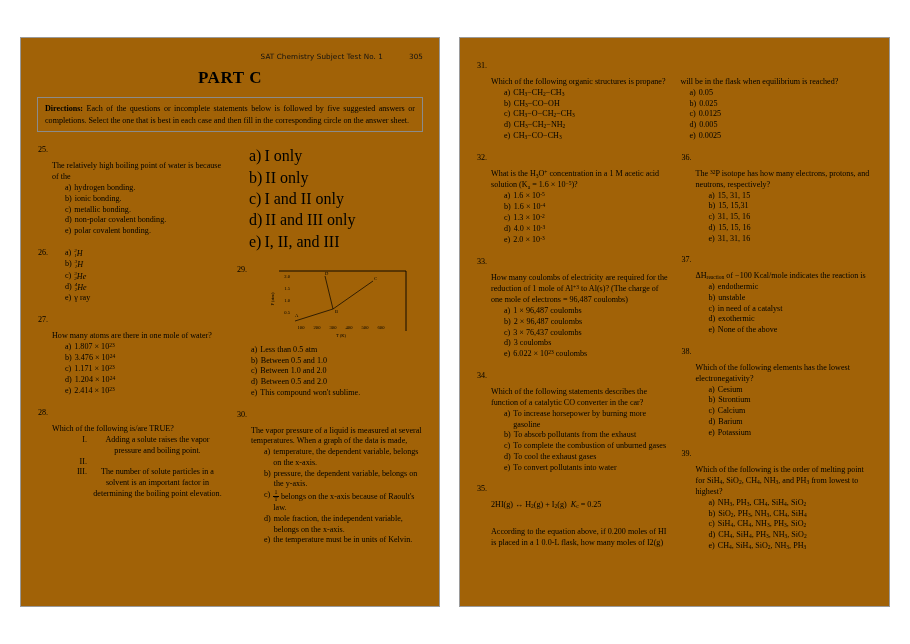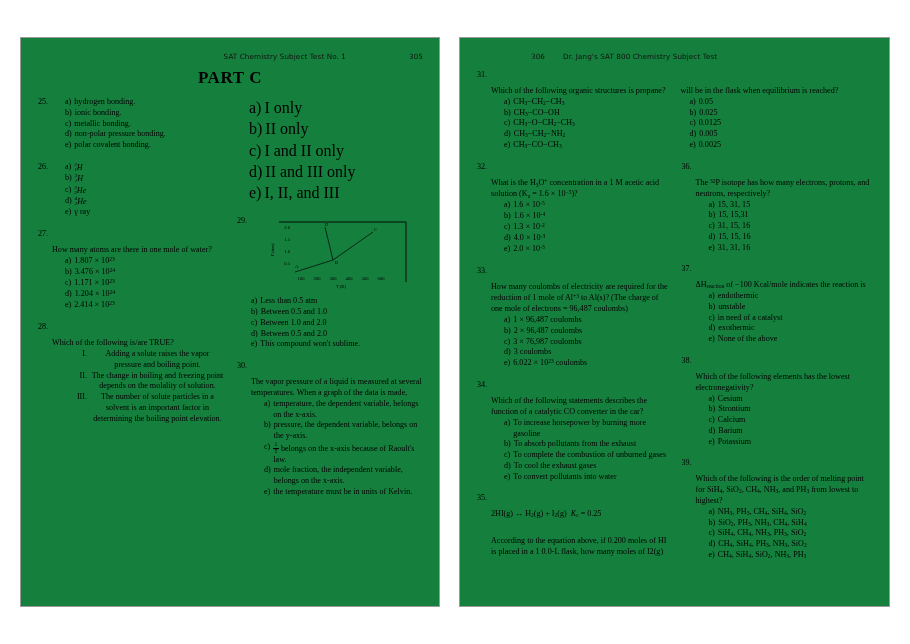--- a/index.html
+++ b/index.html
@@ -13,21 +13,21 @@
   .spread{
     position:relative;
     width:910px;height:644px;
     display:flex;
     gap:22px;
     padding:0;
     box-sizing:border-box;
   }
   .page{
     position:relative;
-    background:#15803d;
+    background:#a16207;
     border:1px solid #9a9a9a;
     box-sizing:border-box;
   }
   .page-left{
     position:absolute;
     left:20px;top:37px;
     width:420px;height:570px;
   }
   .page-right{
     position:absolute;
@@ -45,21 +45,21 @@
   .runhead{
     font-family:"DejaVu Sans", sans-serif;
     font-size:7.2px;
     letter-spacing:.1px;
     color:#111;
     display:flex;
     align-items:baseline;
   }
   .runhead.right-align{justify-content:flex-end;gap:26px;}
   .runhead.left-align{justify-content:flex-start;gap:18px;padding-left:18px;}
-  .runhead .folio{font-family:"DejaVu Sans", sans-serif;margin-left:37px;}
+  .runhead .folio{font-family:"DejaVu Sans", sans-serif;}
 
   .part-title{
     text-align:center;
     font-size:17px;
     font-weight:bold;
     letter-spacing:.6px;
     margin:7px 0 9px 0;
   }
 
   
@@ -170,44 +170,48 @@
   <div class="page page-left">
     <div class="page-inner">
 
       <div class="runhead right-align">
         <span>SAT Chemistry Subject Test No. 1</span>
         <span class="folio">305</span>
       </div>
 
       <div class="part-title">PART C</div>
 
+      <div class="directions">
+        <b>Directions:</b><span> Each of the questions or incomplete statements below is followed by five suggested answers or completions. Select the one that is best in each case and then fill in the corresponding circle on the answer sheet.</span>
+      </div>
 
       <div class="cols">
 
         <div class="col">
 
           <div class="q">
             <div class="qnum">25.</div>
             <div class="qbody">
+              <div class="stem">The relatively high boiling point of water is because of the</div>
               <ul class="choices">
                 <li>
                     <span class="ch-let">a)</span>
                     <span class="ch-txt">hydrogen bonding.</span>
                   </li>
                 <li>
                     <span class="ch-let">b)</span>
                     <span class="ch-txt">ionic bonding.</span>
                   </li>
                 <li>
                     <span class="ch-let">c)</span>
                     <span class="ch-txt">metallic bonding.</span>
                   </li>
                 <li>
                     <span class="ch-let">d)</span>
-                    <span class="ch-txt">non-polar pressure bonding.</span>
+                    <span class="ch-txt">non-polar covalent bonding.</span>
                   </li>
                 <li>
                     <span class="ch-let">e)</span>
                     <span class="ch-txt">polar covalent bonding.</span>
                   </li>
               </ul>
             </div>
           </div>
 
           <div class="q">
@@ -271,21 +275,20 @@
             <div class="qnum">28.</div>
             <div class="qbody">
               <div class="stem">Which of the following is/are TRUE?</div>
               <ul class="roman">
                 <li>
                     <span class="rn">I.</span>
                     <span class="rt">Adding a solute raises the vapor pressure and boiling point.</span>
                   </li>
                 <li>
                     <span class="rn">II.</span>
-                    <span class="rt">The change in boiling and freezing point depends on the molality of solution.</span>
                   </li>
                 <li>
                     <span class="rn">III.</span>
                     <span class="rt">The number of solute particles in a solvent is an important factor in determining the boiling point elevation.</span>
                   </li>
               </ul>
             </div>
           </div>
 
         </div>
@@ -408,24 +411,20 @@
           </div>
 
         </div>
       </div>
     </div>
   </div>
 
   <div class="page page-right">
     <div class="page-inner">
 
-      <div class="runhead left-align">
-        <span class="folio">306</span>
-        <span>Dr. Jang's SAT 800 Chemistry Subject Test</span>
-      </div>
 
       <div class="cols" style="margin-top:9px;">
 
         <div class="col">
 
           <div class="q">
             <div class="qnum">31.</div>
             <div class="qbody">
               <div class="stem">Which of the following organic structures is propane?</div>
               <ul class="choices">
@@ -490,21 +489,21 @@
                 <li>
                     <span class="ch-let">a)</span>
                     <span class="ch-txt">1 × 96,487 coulombs</span>
                   </li>
                 <li>
                     <span class="ch-let">b)</span>
                     <span class="ch-txt">2 × 96,487 coulombs</span>
                   </li>
                 <li>
                     <span class="ch-let">c)</span>
-                    <span class="ch-txt">3 × 76,987 coulombs</span>
+                    <span class="ch-txt">3 × 76,437 coulombs</span>
                   </li>
                 <li>
                     <span class="ch-let">d)</span>
                     <span class="ch-txt">3 coulombs</span>
                   </li>
                 <li>
                     <span class="ch-let">e)</span>
                     <span class="ch-txt"><span>6.022 × 10</span><sup>23</sup><span> coulombs</span></span>
                   </li>
               </ul>

